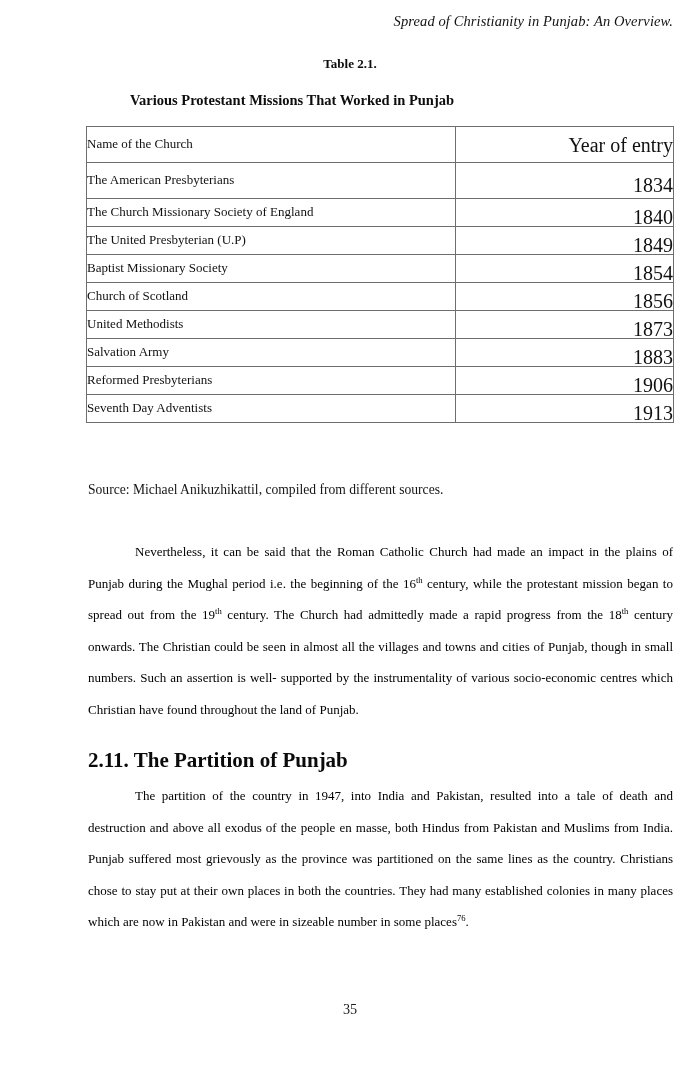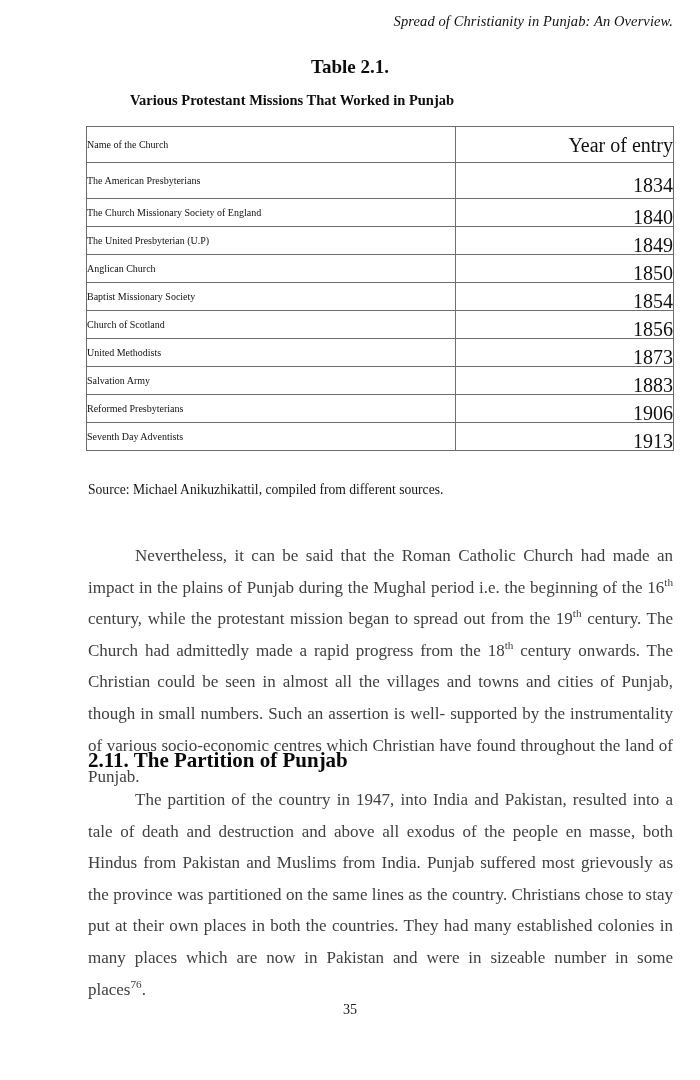--- a/index.html
+++ b/index.html
@@ -38,21 +38,21 @@
   }
 
   
   .table-caption-number {
     position: absolute;
     top: 56px;
     left: 0;
     width: 700px;
     text-align: center;
     font-weight: bold;
-    font-size: 19px;
+    font-size: 13px;
     color: #0d0d0d;
   }
   .table-caption-title {
     position: absolute;
     top: 92px;
     left: 0;
     width: 584px;
     text-align: center;
     font-weight: bold;
     font-size: 14.5px;
@@ -72,21 +72,21 @@
     border: 1px solid #6e6e6e;
     padding: 0;
     vertical-align: middle;
     color: #111111;
   }
   .col-name { width: 369px; }
   .col-year { width: 218px; }
 
   .cell-name {
     padding-left: 9px;
-    font-size: 10px;
+    font-size: 13px;
     line-height: 1.1;
   }
   .cell-year {
     text-align: right;
     font-size: 20px;
     line-height: 1.1;
   }
 
   
   tr.row-tall td { height: 35px; }
@@ -106,23 +106,23 @@
     white-space: nowrap;
   }
 
   
   .body-text {
     position: absolute;
     left: 88px;
     width: 585px;
     text-align: justify;
     text-justify: inter-word;
-    font-size: 17px;
+    font-size: 13px;
     line-height: 31.6px;
-    color: #404040;
+    color: #000000;
   }
   .body-text.p1 { top: 523px; }
   .body-text.p2 { top: 767px; }
   .body-text .indent { display: inline-block; width: 47px; }
 
   sup {
     font-size: 0.66em;
     vertical-align: super;
     line-height: 0;
   }
@@ -175,24 +175,20 @@
         </tr>
         <tr class="row-std">
           <td class="cell-name"><span>The Church Missionary Society of England</span></td>
           <td class="cell-year"><span>1840</span></td>
         </tr>
         <tr class="row-std">
           <td class="cell-name"><span>The United Presbyterian (U.P)</span></td>
           <td class="cell-year"><span>1849</span></td>
         </tr>
         <tr class="row-std">
-          <td class="cell-name"><span>Anglican Church</span></td>
-          <td class="cell-year"><span>1850</span></td>
-        </tr>
-        <tr class="row-std">
           <td class="cell-name"><span>Baptist Missionary Society</span></td>
           <td class="cell-year"><span>1854</span></td>
         </tr>
         <tr class="row-std">
           <td class="cell-name"><span>Church of Scotland</span></td>
           <td class="cell-year"><span>1856</span></td>
         </tr>
         <tr class="row-std">
           <td class="cell-name"><span>United Methodists</span></td>
           <td class="cell-year"><span>1873</span></td>

